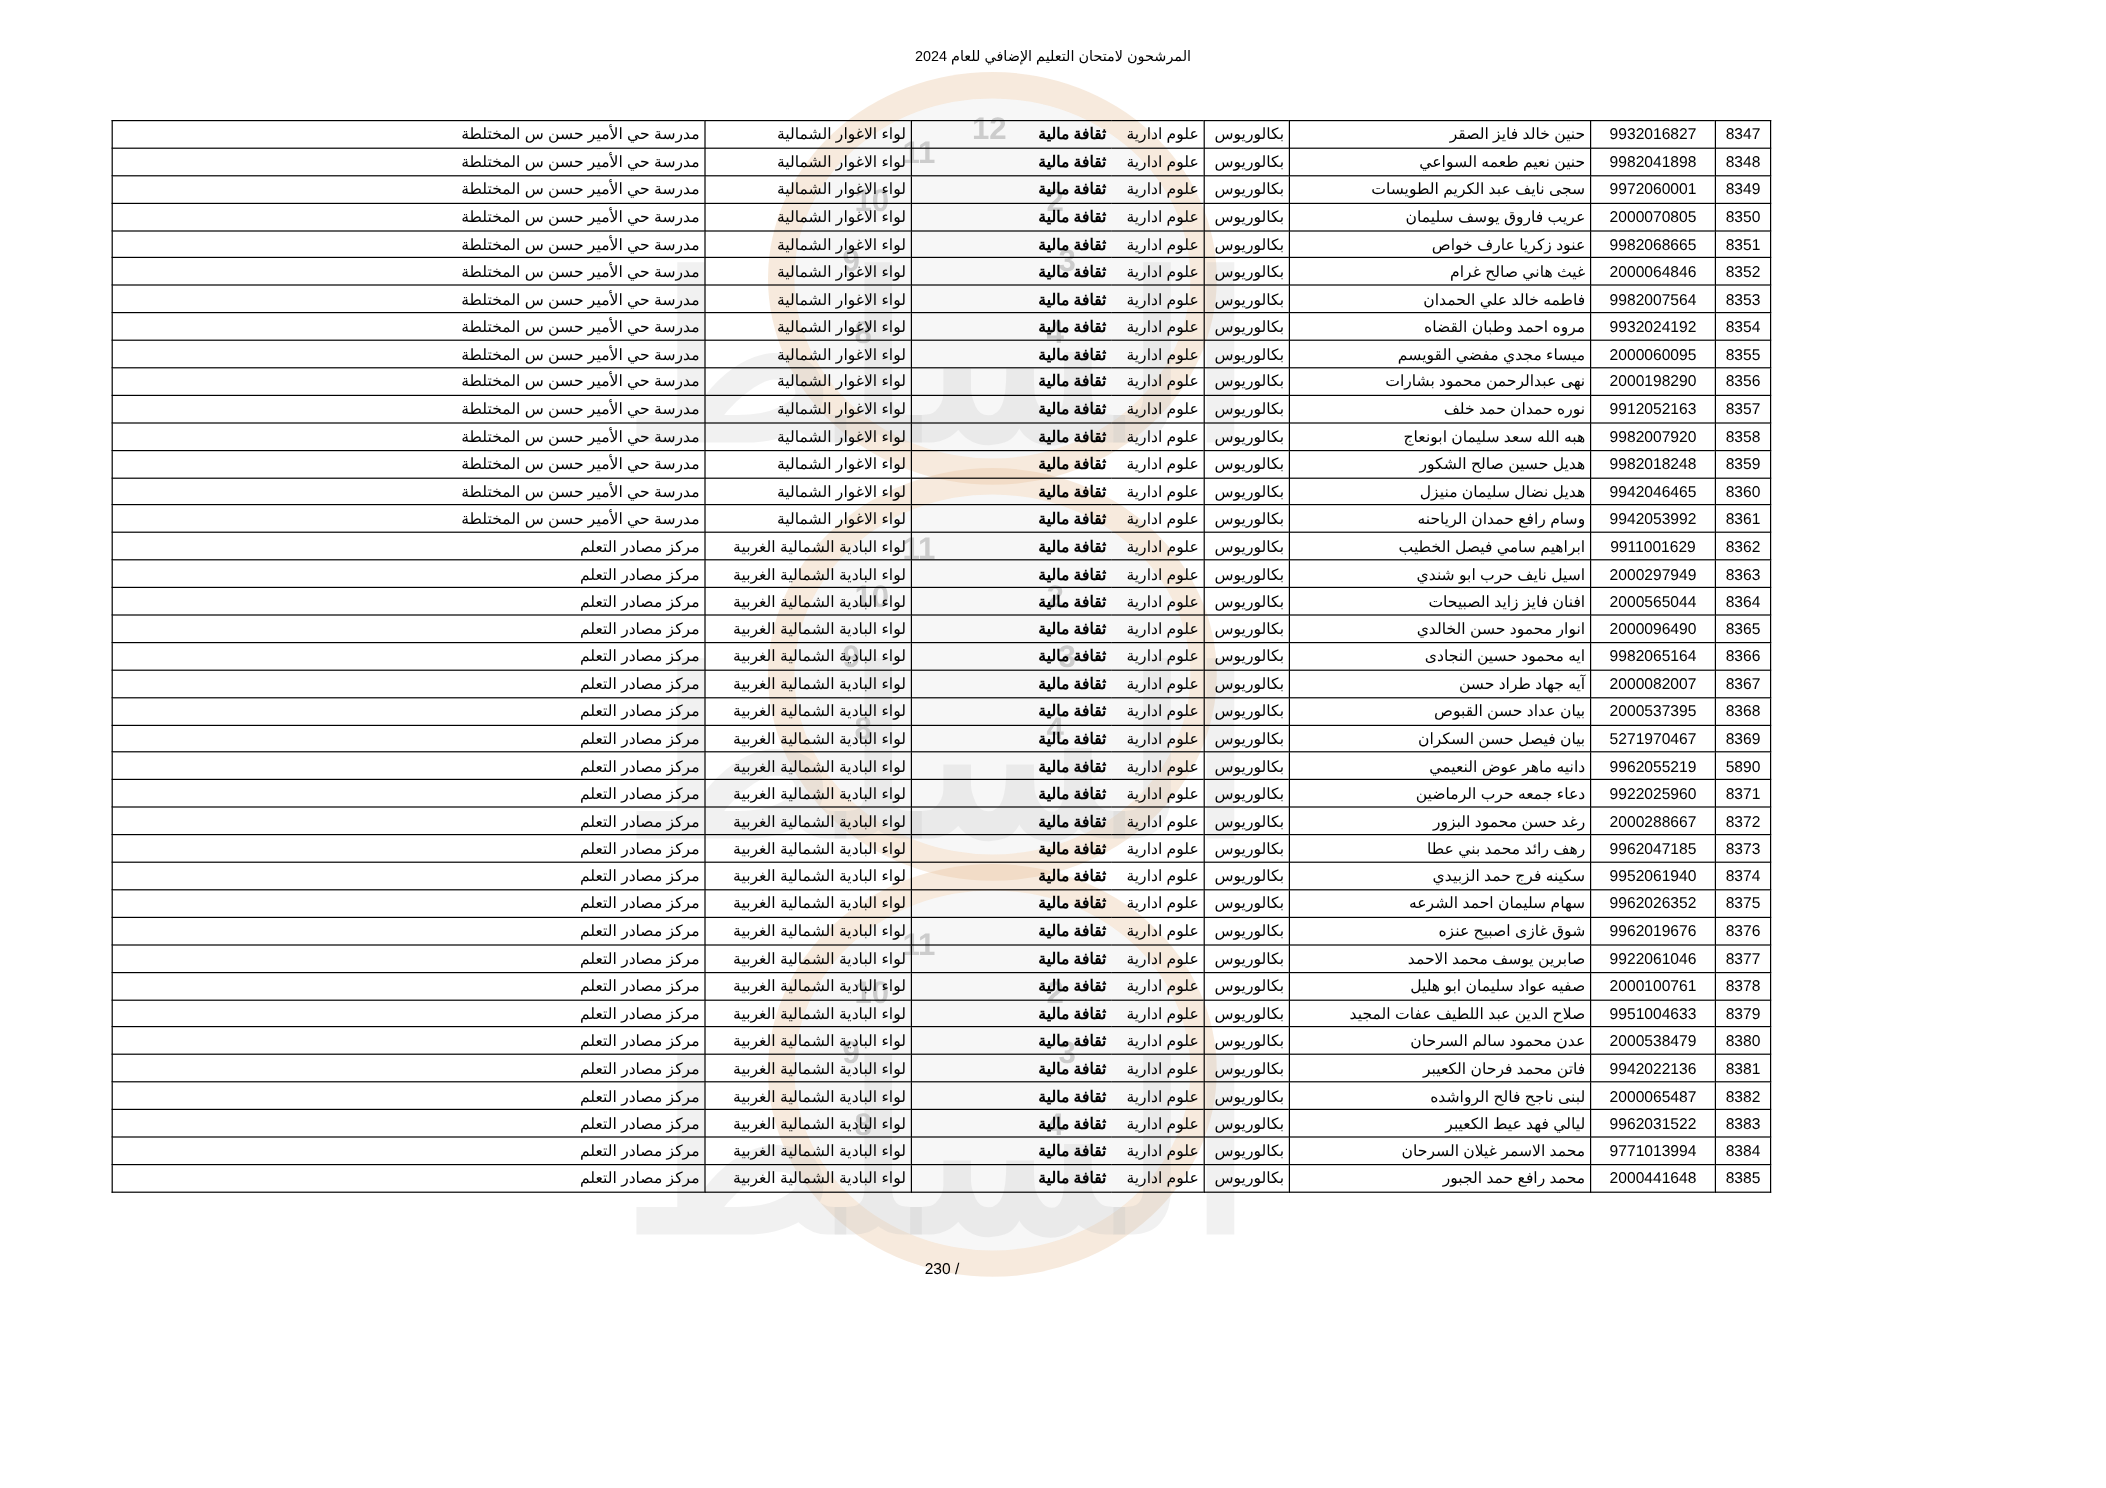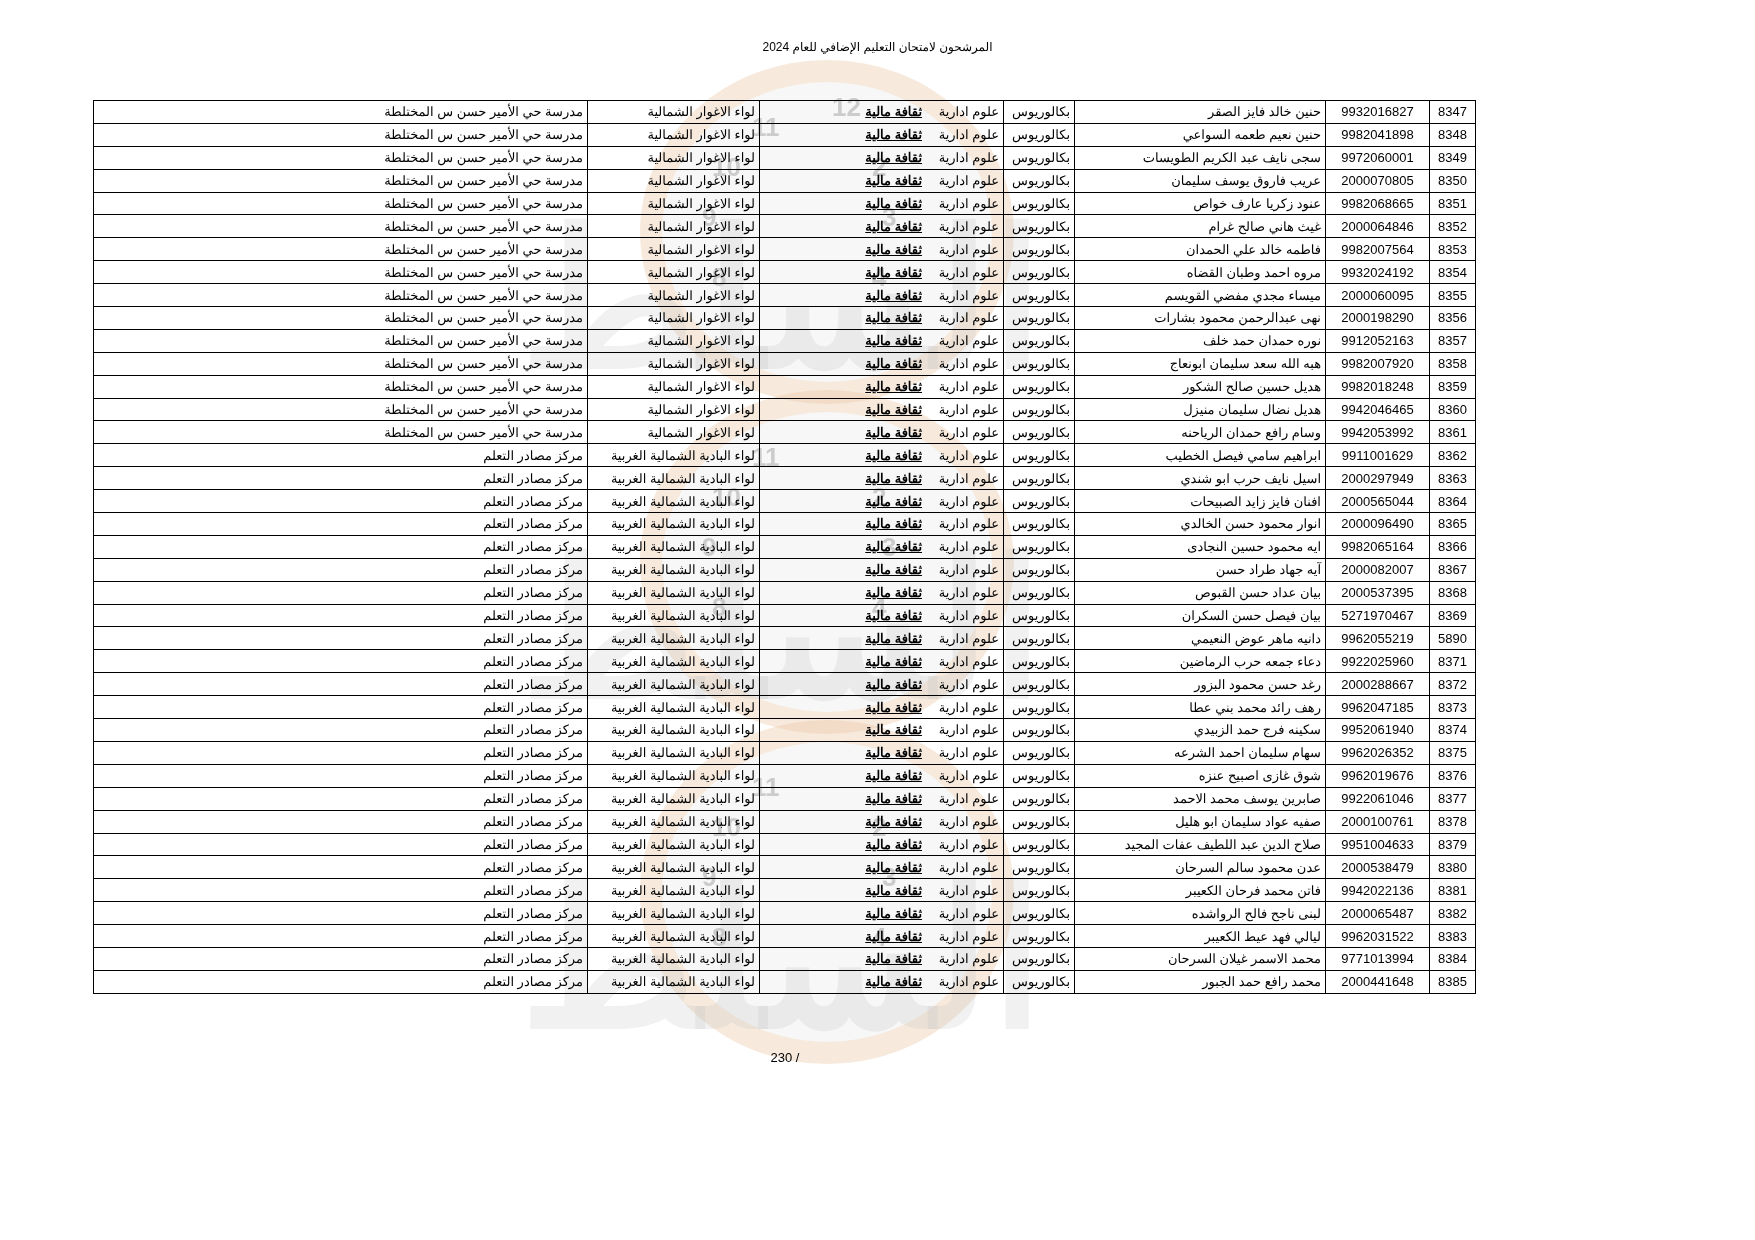--- a/index.html
+++ b/index.html
@@ -10,31 +10,31 @@
   .wm-text { position:absolute; font-size:190px; font-weight:bold; color:rgba(190,190,190,0.22); letter-spacing:-8px; }
   .title { position:absolute; top:40px; left:0; width:1755px; text-align:center; font-size:12px; direction:rtl; z-index:2; }
   .table-wrap { position:absolute; left:93px; top:100px; width:1383px; z-index:2; }
   table { border-collapse:collapse; width:100%; direction:rtl; table-layout:fixed; }
   td { border:1px solid #000; height:21.9px; padding:0 4px; font-size:13px; white-space:nowrap; overflow:hidden; line-height:21px; }
   td.seq { width:37px; text-align:center; }
   td.nid { width:95px; text-align:center; }
   td.name { width:242px; }
   td.degree { width:62px; text-align:right; }
   td.major { width:69px; text-align:right; border-left:none; }
-  td.subject { width:158px; text-align:right; font-weight:bold; border-right:none;text-decoration:underline; }
+  td.subject { width:158px; text-align:right; font-weight:bold; border-right:none; }
   td.district { width:163px; text-align:right; }
   td.school { }
   .page-num { position:absolute; top:1050px; left:0; width:1570px; text-align:center; font-size:13px; z-index:2; }
 </style>
 </head>
 <body>
 
 <div class="watermark">
   <div class="wm-clock" style="left:640px;top:60px;width:330px;height:300px;">
-    <span style="left:148px;top:10px;margin-left:22px;">12</span>
+    <span style="left:148px;top:10px;">12</span>
     <span style="left:90px;top:30px;">11</span>
     <span style="left:50px;top:70px;">10</span>
     <span style="left:210px;top:70px;">2</span>
     <span style="left:40px;top:120px;">9</span>
     <span style="left:220px;top:120px;">3</span>
     <span style="left:50px;top:180px;">8</span>
     <span style="left:210px;top:180px;">4</span>
   </div>
   <div class="wm-clock" style="left:640px;top:390px;width:330px;height:300px;">
     <span style="left:90px;top:30px;">11</span>

